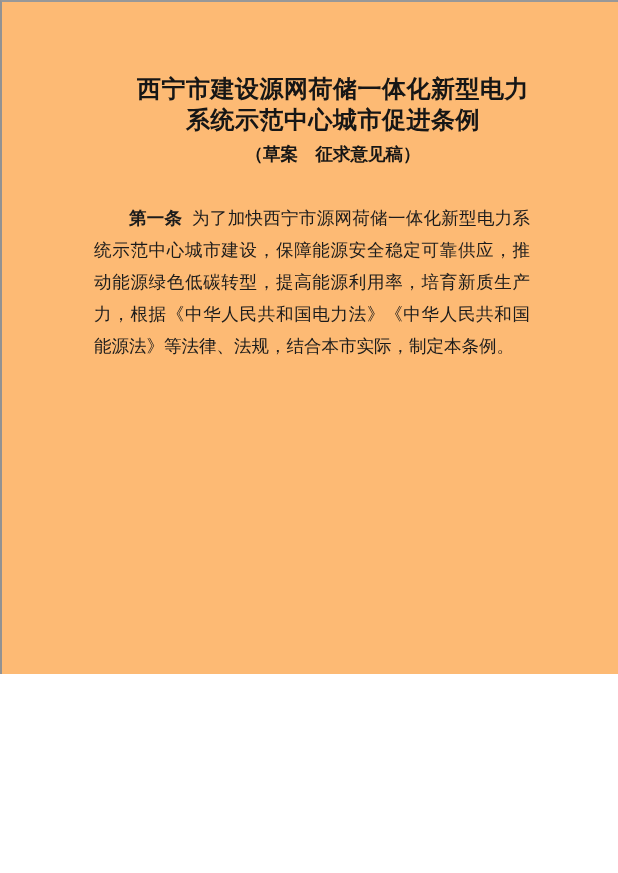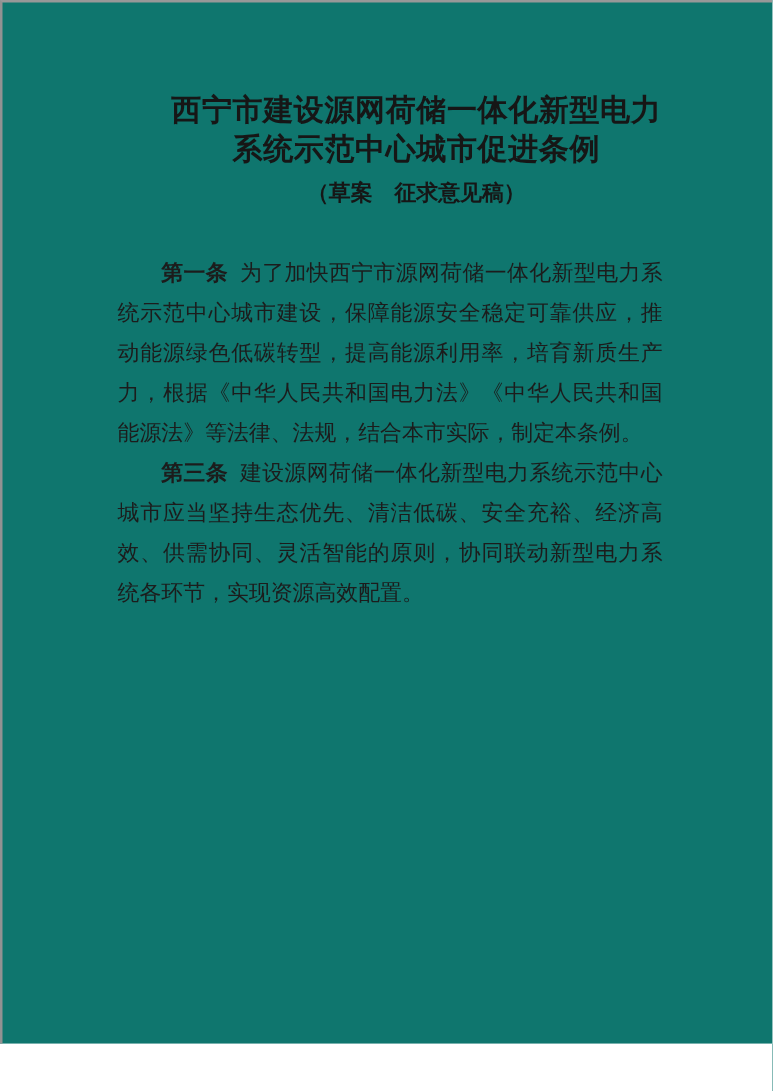--- a/index.html
+++ b/index.html
@@ -3,23 +3,23 @@
 <meta charset="utf-8">
 <style>
   html, body {
     margin: 0;
     padding: 0;
     background: #ffffff;
   }
   .page {
     position: relative;
     width: 618px;
-    height: 835px;
+    height: 674px;
     box-sizing: border-box;
-    background: #0f766e;
+    background: #fdba74;
     border-top: 2px solid #989898;
     border-left: 2px solid #929292;
     overflow: hidden;
     font-family: "Liberation Sans", sans-serif;
     color: #1c1c1c;
   }
   .doc-header {
     padding-top: 71px;
     transform: translateX(23px);
     text-align: center;
@@ -75,16 +75,15 @@
       <span class="title-line">系统示范中心城市促进条例</span>
     </h1>
     <div class="doc-subtitle">（草案　征求意见稿）</div>
   </header>
 
   <main class="doc-body">
     <p class="para"><span class="lead">第一条</span><span>为了加快西宁市源网荷储一体化新型电力系统示范中心城市建设，保障能源安全稳定可靠供应，推动能源绿色低碳转型，提高能源利用率，培育新质生产力，根据《中华人民共和国电力法》《中华人民共和国能源法》等法律、法规，结合本市实际，制定本条例。</span></p>
 
 
 
-    <p class="para"><span class="lead">第三条</span><span>建设源网荷储一体化新型电力系统示范中心城市应当坚持生态优先、清洁低碳、安全充裕、经济高效、供需协同、灵活智能的原则，协同联动新型电力系统各环节，实现资源高效配置。</span></p>
   </main>
 
 </div>
 
 </body></html>

